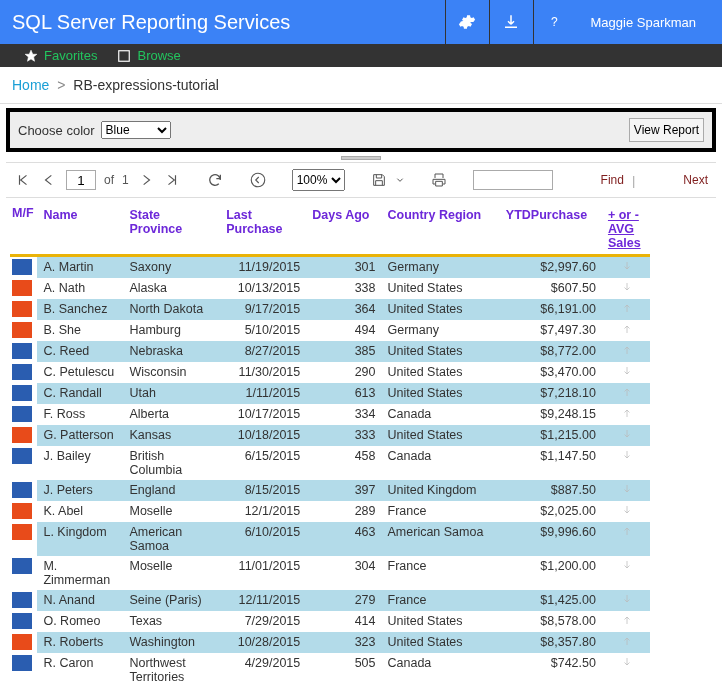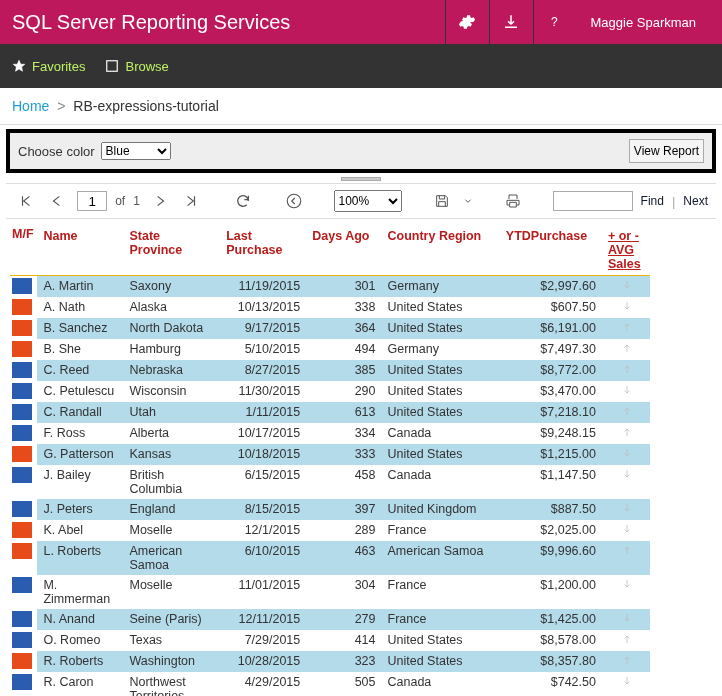--- a/index.html
+++ b/index.html
@@ -5,21 +5,21 @@
   * { box-sizing: border-box; }
   body {
     margin: 0;
     font-family: "Segoe UI", Arial, sans-serif;
     font-size: 13px;
     color: #333;
     background: #fff;
     width: 722px;
   }
   .topbar {
-    background: #be185d;
+    background: #3b82f6;
     color: #fff;
     height: 44px;
     display: flex;
     align-items: center;
     padding: 0 12px;
   }
   .topbar-title {
     font-size: 20px;
     font-weight: 300;
     flex: 1;
@@ -37,25 +37,25 @@
     border-left: 1px solid #333;
     cursor: pointer;
   }
   .topbar-icon svg { fill: #fff; }
   .topbar-user {
     padding: 0 14px;
     font-size: 13px;
   }
   .navbar {
     background: #333;
-    color: #bef264;
-    height: 44px;
-    display: flex;
-    align-items: center;
-    padding: 0 12px;
+    color: #22c55e;
+    height: 23px;
+    display: flex;
+    align-items: center;
+    padding: 0 24px;
     gap: 20px;
     font-size: 13px;
   }
   .nav-item {
     display: flex;
     align-items: center;
     gap: 6px;
     cursor: pointer;
   }
   .nav-item svg { fill: #fff; stroke:#fff; }
@@ -111,45 +111,45 @@
     cursor:pointer;
   }
   .tb-btn svg { stroke:#555; fill:none; }
   .tb-sep { width:12px; }
   .page-input {
     width:30px; text-align:center; border:1px solid #aaa; height:20px;
   }
   .of-label { font-size:12px; color:#555; }
   .zoom-select { font-size:12px; width:70px; height:22px; }
   .find-input { width:80px; border:1px solid #aaa; height:20px; }
-  .find-link, .next-link { font-size:12px; color:#0f172a; cursor:pointer; }
+  .find-link, .next-link { font-size:12px; color:#7f1d1d; cursor:pointer;margin-left:40px; }
   .pipe { color:#aaa; }
   .report-area {
     padding: 6px 10px 10px 10px;
     overflow:auto;
     height: 540px;
   }
   .report-title {
     font-size: 22px;
     color: #777;
     font-weight: 400;
     margin: 2px 0 6px 0;
   }
   table.report {
     border-collapse: collapse;
     width: 640px;
     font-size: 12.5px;
   }
   table.report th {
     text-align: left;
     font-weight: 700;
-    color: #b91c1c;
+    color: #6d28d9;
     padding: 4px 6px;
     vertical-align: top;
-    border-bottom: 1px solid #eab308;
+    border-bottom: 3px solid #eab308;
   }
   table.report td {
     padding: 3px 6px;
     vertical-align: top;
   }
   .mf-cell { width:22px; padding:2px !important; }
   .mf-swatch {
     width:20px; height:16px; display:block;
   }
   .col-name { width:80px; }
@@ -469,21 +469,21 @@
           <td class="col-country">France</td>
           <td class="col-ytd">$2,025.00</td>
           <td class="col-avg"><span class="arrow-down"><svg width="12" height="12" viewBox="0 0 24 24">
                 <path d="M12 4v14m0 0l-5-5m5 5l5-5"></path>
               </svg></span></td>
         </tr>
         <tr class="hl">
           <td class="mf-cell">
             <span class="mf-swatch" style="background:#e84b1a"></span>
           </td>
-          <td class="col-name">L. Roberts</td>
+          <td class="col-name">L. Kingdom</td>
           <td class="col-state">American Samoa</td>
           <td class="col-last">6/10/2015</td>
           <td class="col-days">463</td>
           <td class="col-country">American Samoa</td>
           <td class="col-ytd">$9,996.60</td>
           <td class="col-avg"><span class="arrow-up"><svg width="12" height="12" viewBox="0 0 24 24">
                 <path d="M12 20V6m0 0l-5 5m5-5l5 5"></path>
               </svg></span></td>
         </tr>
         <tr>

